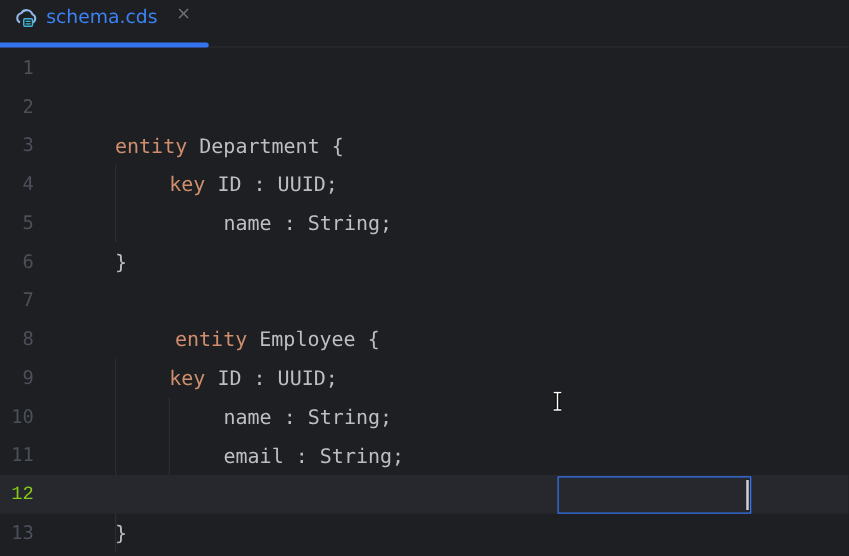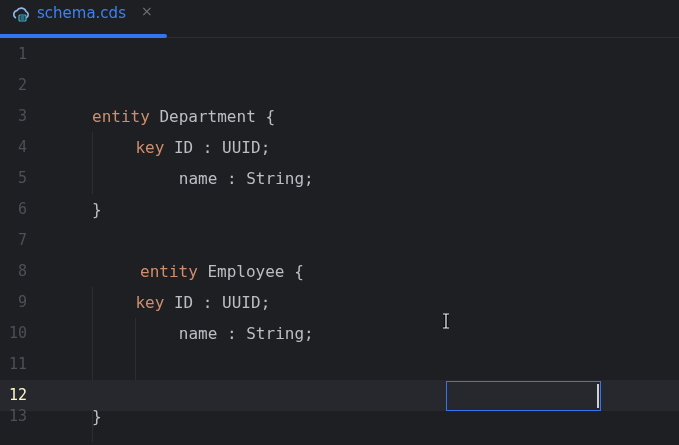--- a/index.html
+++ b/index.html
@@ -37,21 +37,21 @@
   }
   .line {
     position: absolute; left: 0; width: 679px; height: 31px;
     font-size: 16px; line-height: 31px; white-space: pre;
   }
   .line.current { background: #26282e; }
   .ln {
     position: absolute; left: 0; width: 27px; text-align: right;
     color: #4b5059; font-size: 15px;
   }
-  .line.current .ln { color: #fef9c3; }
+  .line.current .ln { color: #84cc16; font-family: Liberation Mono, monospace; }
   .code { position: absolute; left: 92px; color: #bcbec4; }
   .kw { color: #cf8e6d; }
   .indent-guide {
     position: absolute; width: 1px; background: #2b2d30;
   }
   .sel-box {
     position: absolute; border: 1px solid #3574f0; box-sizing: border-box;
   }
   .caret { position: absolute; width: 2px; background: #ced0d6; }
   .mouse-cursor { position: absolute; left: 441px; top: 313px; width: 10px; height: 16px; }
@@ -80,23 +80,23 @@
 <div class="line" style="top: 1px;"><span class="ln">1</span></div>
     <div class="line" style="top: 32px;"><span class="ln">2</span><span class="code" style="left: 92px;"></span></div>
     <div class="line" style="top: 63px;"><span class="ln">3</span><span class="code" style="left: 92px;"><span class="kw">entity</span><span> Department {</span></span></div>
     <div class="line" style="top: 94px;"><span class="ln">4</span><span class="code" style="left: 135.4px;"><span class="kw">key</span><span> ID : UUID;</span></span></div>
     <div class="line" style="top: 125px;"><span class="ln">5</span><span class="code" style="left: 178.8px;"><span>name : String;</span></span></div>
     <div class="line" style="top: 156px;"><span class="ln">6</span><span class="code" style="left: 92px;"><span>}</span></span></div>
     <div class="line" style="top: 187px;"><span class="ln">7</span><span class="code" style="left: 92px;"></span></div>
     <div class="line" style="top: 218px;"><span class="ln">8</span><span class="code" style="left: 92px; margin-left: 48px;"><span class="kw">entity</span><span> Employee {</span></span></div>
     <div class="line" style="top: 249px;"><span class="ln">9</span><span class="code" style="left: 135.4px;"><span class="kw">key</span><span> ID : UUID;</span></span></div>
     <div class="line" style="top: 280px; padding-left: 20px;"><span class="ln">10</span><span class="code" style="left: 178.8px;"><span>name : String;</span></span></div>
-    <div class="line" style="top: 311px;"><span class="ln">11</span></div>
+    <div class="line" style="top: 311px;"><span class="ln">11</span><span class="code" style="left: 178.8px;"><span>email : String;</span></span></div>
     <div class="line current" style="top: 342px;"><span class="ln">12</span></div>
-    <div class="line" style="top: 363px;"><span class="ln">13</span><span class="code" style="left: 92px;"><span>}</span></span></div>
+    <div class="line" style="top: 373px;"><span class="ln">13</span><span class="code" style="left: 92px;"><span>}</span></span></div>
     <div class="sel-box" style="left: 446px; top: 343px; width: 155px; height: 30px;"></div>
     <div class="caret" style="left: 597px; top: 346px; height: 24px;"></div>
   </div>
 
 <svg class="mouse-cursor" viewBox="0 0 10 16">
   <path d="M2 1 h6 M5 1 v14 M2 15 h6" stroke="#000" stroke-width="3" fill="none"></path>
   <path d="M2 1 h6 M5 1 v14 M2 15 h6" stroke="#fff" stroke-width="1.2" fill="none"></path>
 </svg>
 
 </body></html>

